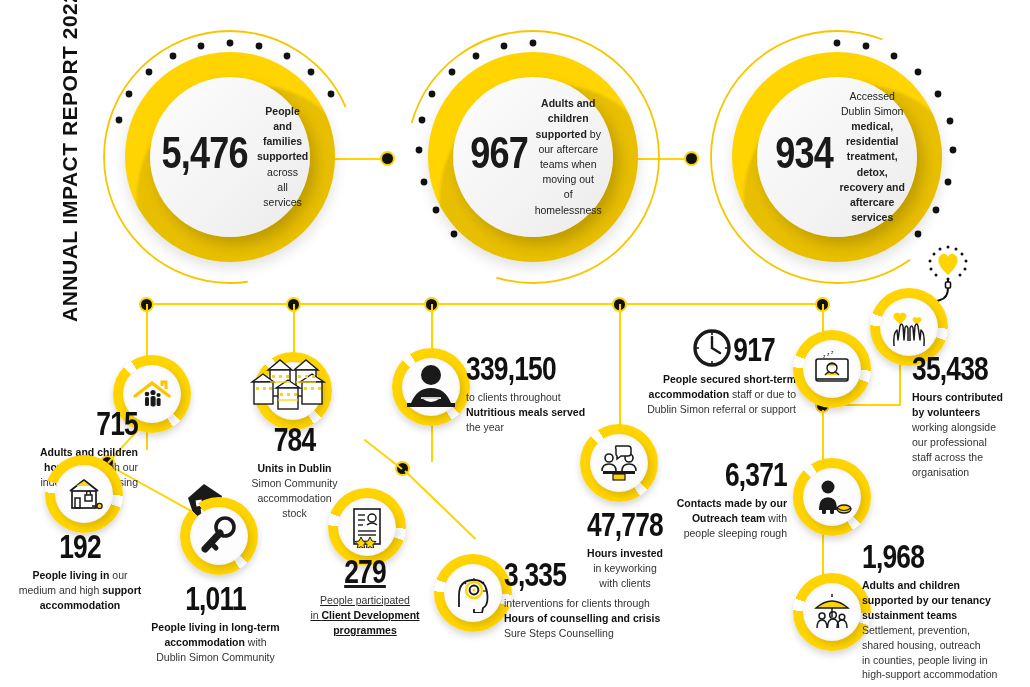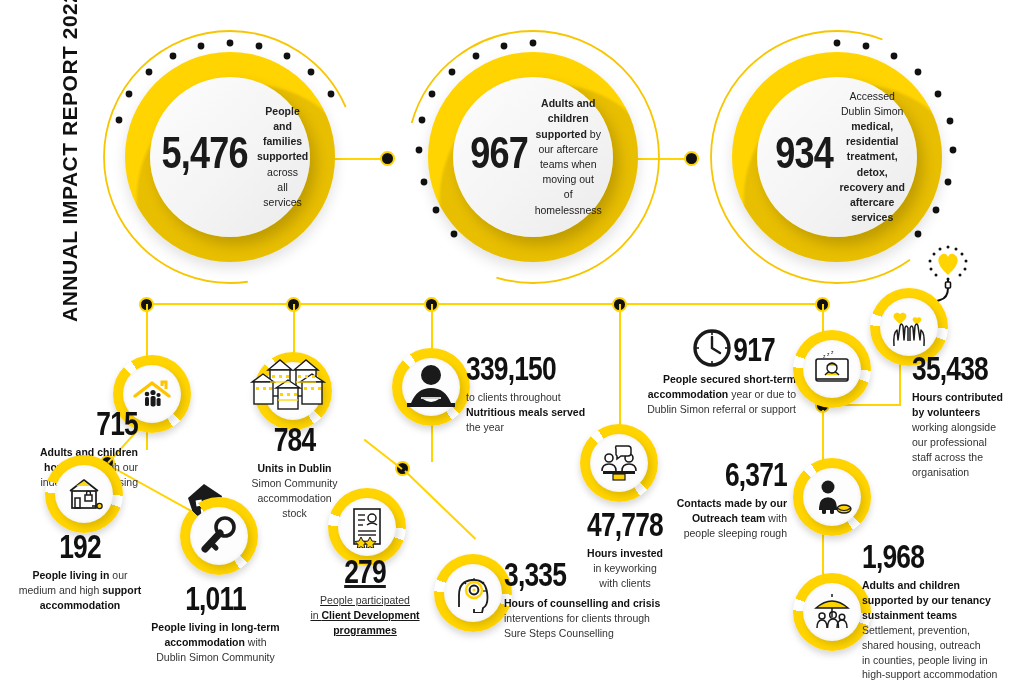--- a/index.html
+++ b/index.html
@@ -400,22 +400,22 @@
             <path d="M33 9 l-2 2"></path>
             <path d="M13 9 l2 2"></path>
             <path d="M35 18 h-3"></path>
         </g>
       </svg>
     </div>
   </div>
   <div class="stat l" style="left:504px;top:558px;width:230px;">
     <div class="n">3,335</div>
     <div class="d">
+      <div>interventions for clients through</div>
       <div><b>Hours of counselling and crisis</b></div>
-      <div>interventions for clients through</div>
       <div>Sure Steps Counselling</div>
     </div>
   </div>
 
   <div class="sc big" style="left:580px;top:424px;">
     <div class="ring"></div>
     <div class="hole">
       <svg width="44" height="40" viewBox="0 0 44 40">
         <circle cx="12" cy="15" r="4" fill="none" stroke="#1a1a1a" stroke-width="1.6"></circle>
         <path d="M5 28 q0-7 7-7 t7 7" fill="none" stroke="#1a1a1a" stroke-width="1.6"></path>
@@ -447,21 +447,21 @@
           <path d="M35 23 h3"></path>
       </g>
     </svg>
   </div>
   <div class="stat r" style="left:640px;top:333px;width:135px;">
     <div class="n" style="text-align:right;">917</div>
   </div>
   <div class="stat r" style="left:630px;top:372px;width:166px;">
     <div class="d">
       <div><b>People secured short-term</b></div>
-      <div><b>accommodation</b><span> year or due to</span></div>
+      <div><b>accommodation</b><span> staff or due to</span></div>
       <div>Dublin Simon referral or support</div>
     </div>
   </div>
   <div class="sc big" style="left:793px;top:330px;">
     <div class="ring k2"></div>
     <div class="hole">
       <svg width="44" height="40" viewBox="0 0 44 40">
         <rect x="6" y="10" width="32" height="22" rx="2" fill="#fff" stroke="#1a1a1a" stroke-width="1.6"></rect>
         <path d="M15 26 q7-8 14 0" fill="#FFD400" stroke="#1a1a1a" stroke-width="1.4"></path>
         <circle cx="22" cy="19" r="5" fill="#fff" stroke="#1a1a1a" stroke-width="1.4"></circle>

